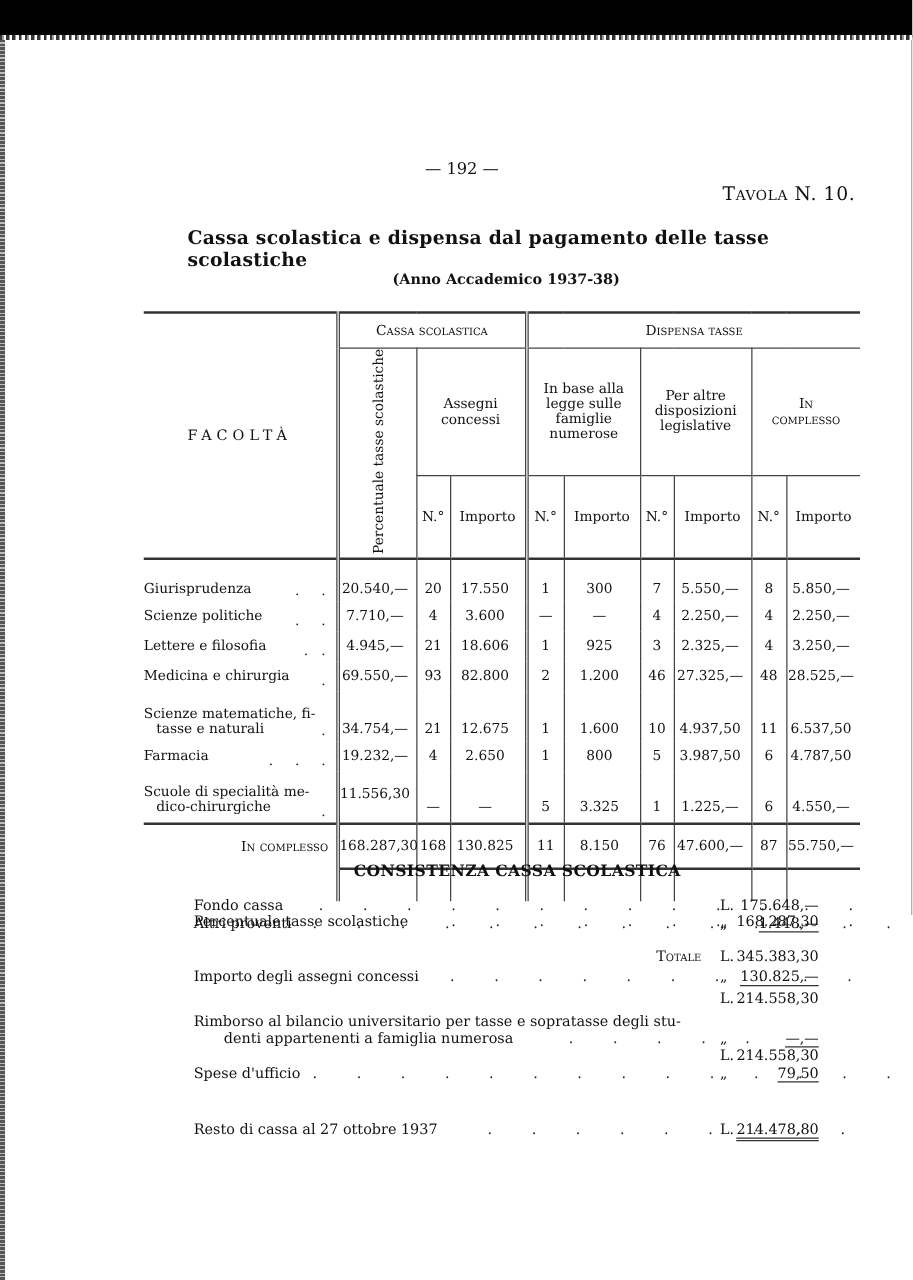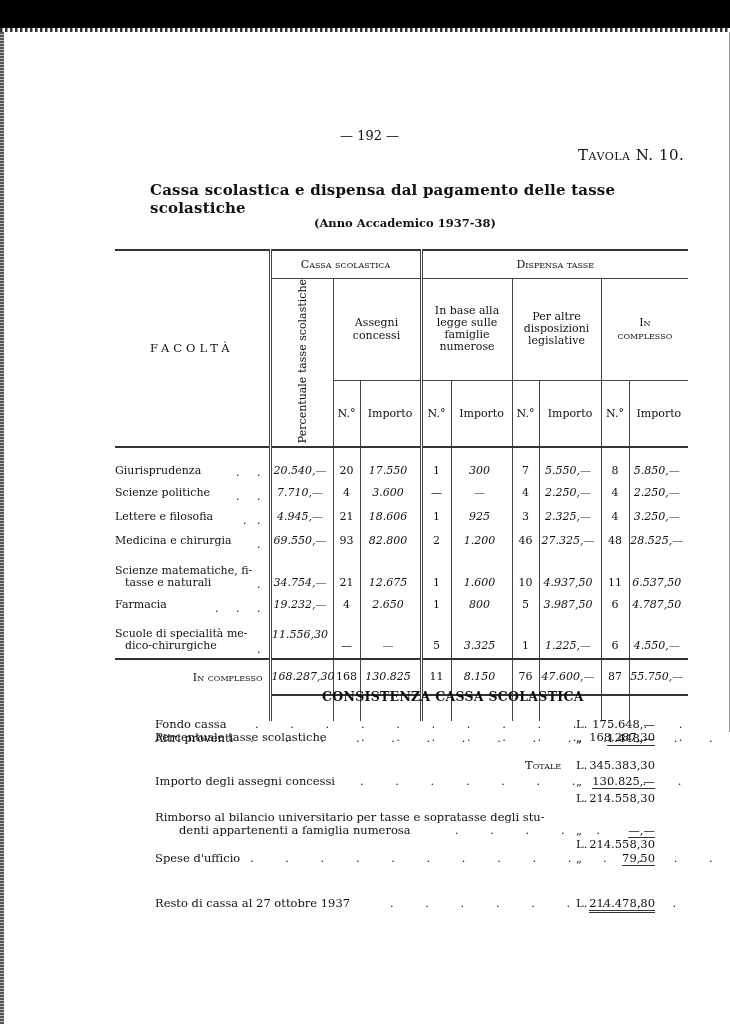--- a/index.html
+++ b/index.html
@@ -23,24 +23,24 @@
   .hrow-top { border-top:2px solid #333; }
   .bl { border-left:1px solid #444; }
   .bl2 { border-left:3px double #444; }
   .bb { border-bottom:1px solid #444; }
   .bb2 { border-bottom:2px solid #333; }
   .sc { font-variant:small-caps; }
   .vert { writing-mode:vertical-rl; transform:rotate(180deg); font-size:11px; line-height:13px; display:inline-block; }
   .fac { text-align:left !important; padding-left:0 !important; letter-spacing:4px; font-size:11.5px; }
   .rowlabel { text-align:left !important; font-size:11px; line-height:12px; position:relative; }
   .rowlabel .dots { position:absolute; right:8px; bottom:2px; }
-  .num { text-align:right; padding-right:4px !important;font-style:italic; }
+  .num { text-align:right; padding-right:4px !important; }
   .cnum { text-align:center; }
   .tot-label { text-align:right !important; padding-right:6px !important; font-variant:small-caps; font-size:11px; }
-  .consistenza-title { left:283px; top:689px; font-size:12.5px; font-weight:bold; letter-spacing:0.3px;margin-left:39px; }
+  .consistenza-title { left:283px; top:689px; font-size:12.5px; font-weight:bold; letter-spacing:0.3px; }
   .cons-line { position:absolute; left:155px; width:530px; font-size:11.5px; height:13px; line-height:13px; }
   .cons-label { position:absolute; left:0; white-space:nowrap; }
   .cons-dots { position:absolute; letter-spacing:14px; white-space:nowrap; color:#222; }
   .cons-cur { position:absolute; left:421px; }
   .cons-val { position:absolute; right:30px; text-align:right; }
   .ul { border-bottom:1px solid #333; }
   .dul { border-bottom:3px double #333; }
 </style>
 </head>
 <body>

